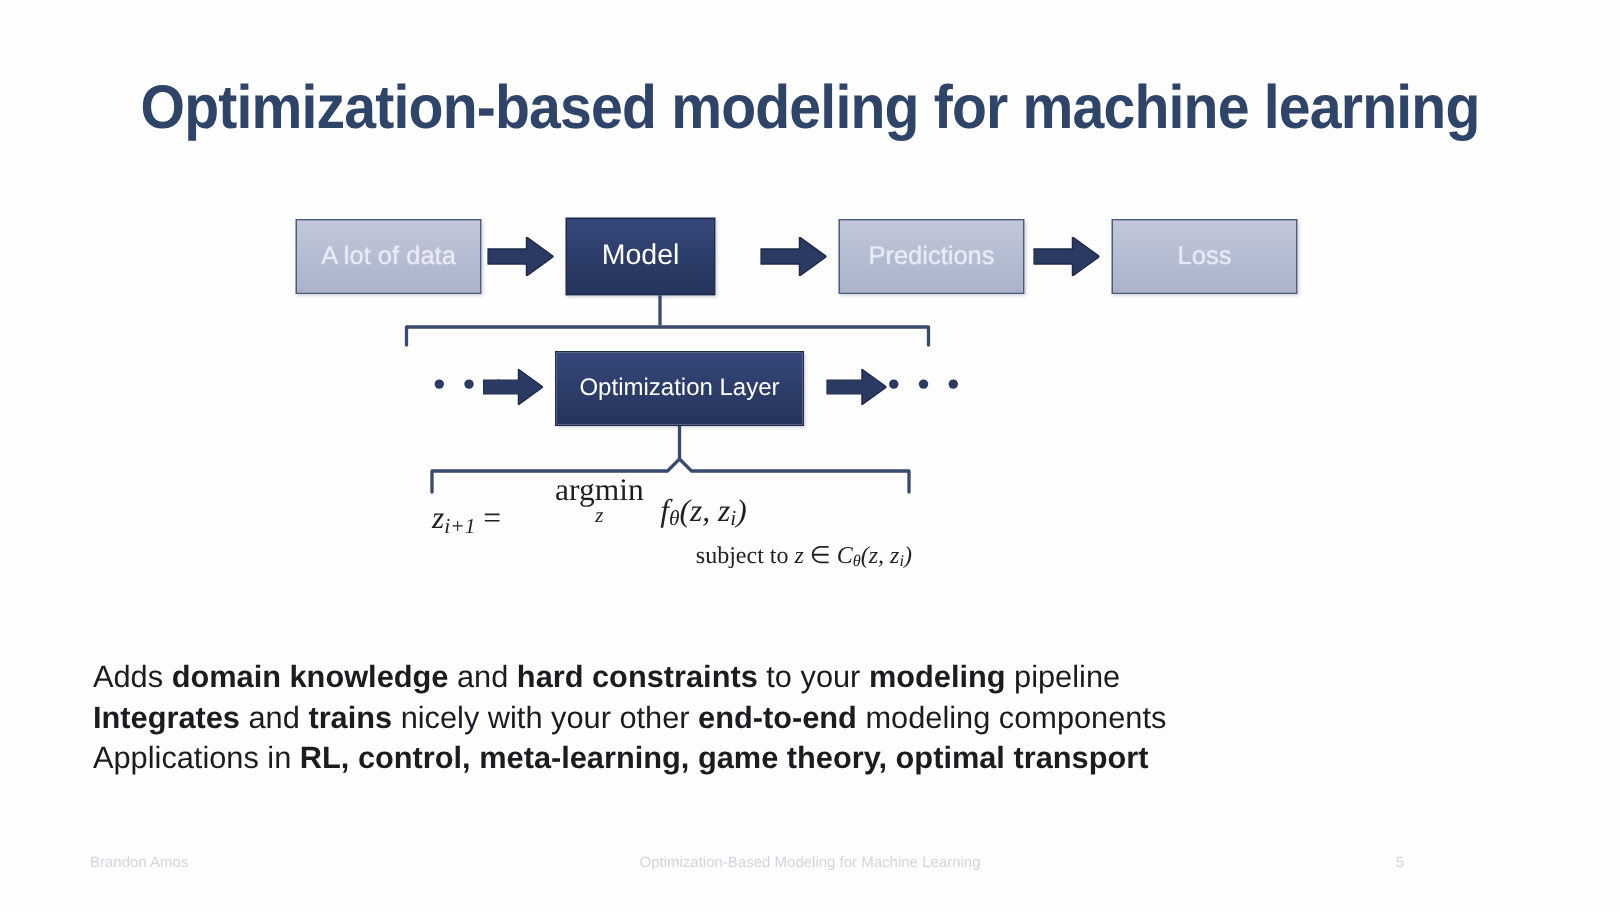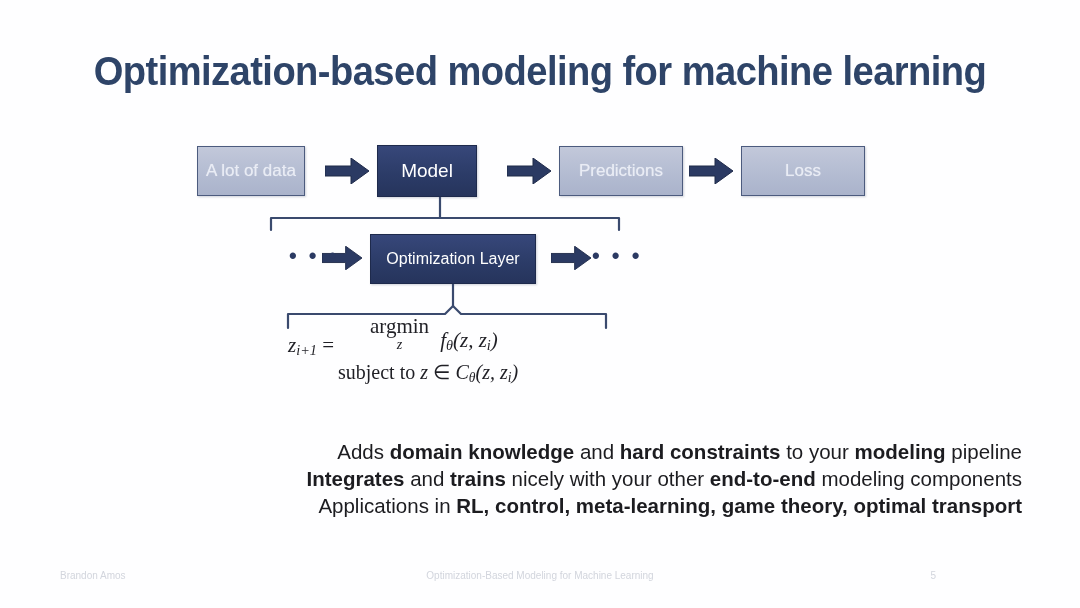--- a/index.html
+++ b/index.html
@@ -57,21 +57,21 @@
     background: linear-gradient(180deg,#c2c8da 0%, #b4bcd2 55%, #aab3cb 100%);
     color: #e9ecf5;
     text-shadow: 0 0 1px rgba(255,255,255,0.55);
   }
   .pbox.dark {
     background: linear-gradient(180deg,#37477a 0%, #2c3c68 55%, #26345c 100%);
     color: #ffffff;
     border-color: #1e2a4c;
   }
 
-  #box-data      { left: 197px; top: 146px; width: 108px; height: 50px; font-size: 17px; }
+  #box-data      { left: 197px; top: 146px; width: 124px; height: 50px; font-size: 17px; }
   #box-model     { left: 377px; top: 145px; width: 100px; height: 52px; font-size: 19px; }
   #box-pred      { left: 559px; top: 146px; width: 124px; height: 50px; font-size: 17px; }
   #box-loss      { left: 741px; top: 146px; width: 124px; height: 50px; font-size: 17px; }
   #box-optlayer  { left: 370px; top: 234px; width: 166px; height: 50px; font-size: 16px; }
 
   
   .barrow {
     position: absolute;
     width: 44px;
     height: 26px;
@@ -129,44 +129,44 @@
   }
   .eq-argmin .op { font-style: normal; }
   .eq-argmin .under { font-size: 14px; font-style: italic; margin-top: 1px; }
   .eq-obj {
     margin-left: 11px;
     padding-top: 2px;
     font-style: italic;
     margin-top: 10px;
   }
   .eq-line2 {
-    font-size: 20px;
+    font-size: 16px;
     margin-top: 2px;
     margin-left: 50px;
     white-space: nowrap;
+    text-align: right;
   }
   .eq-line2 .kw { font-style: normal; }
   .eq-line2 .mth { font-style: italic; }
   sub {
     font-size: 0.68em;
     vertical-align: -0.22em;
   }
   .up { font-style: normal; }
 
   
   #body-text {
     position: absolute;
     left: 62px;
     top: 438px;
     width: 960px;
     font-family: "Liberation Sans", sans-serif;
     font-size: 20.5px;
     line-height: 27px;
     color: #1c1c20;
-    text-align: right;
   }
   #body-text .line { white-space: nowrap; }
   #body-text b { font-weight: bold; }
 
   
   #footer {
     position: absolute;
     left: 0;
     top: 568px;
     width: 984px;

